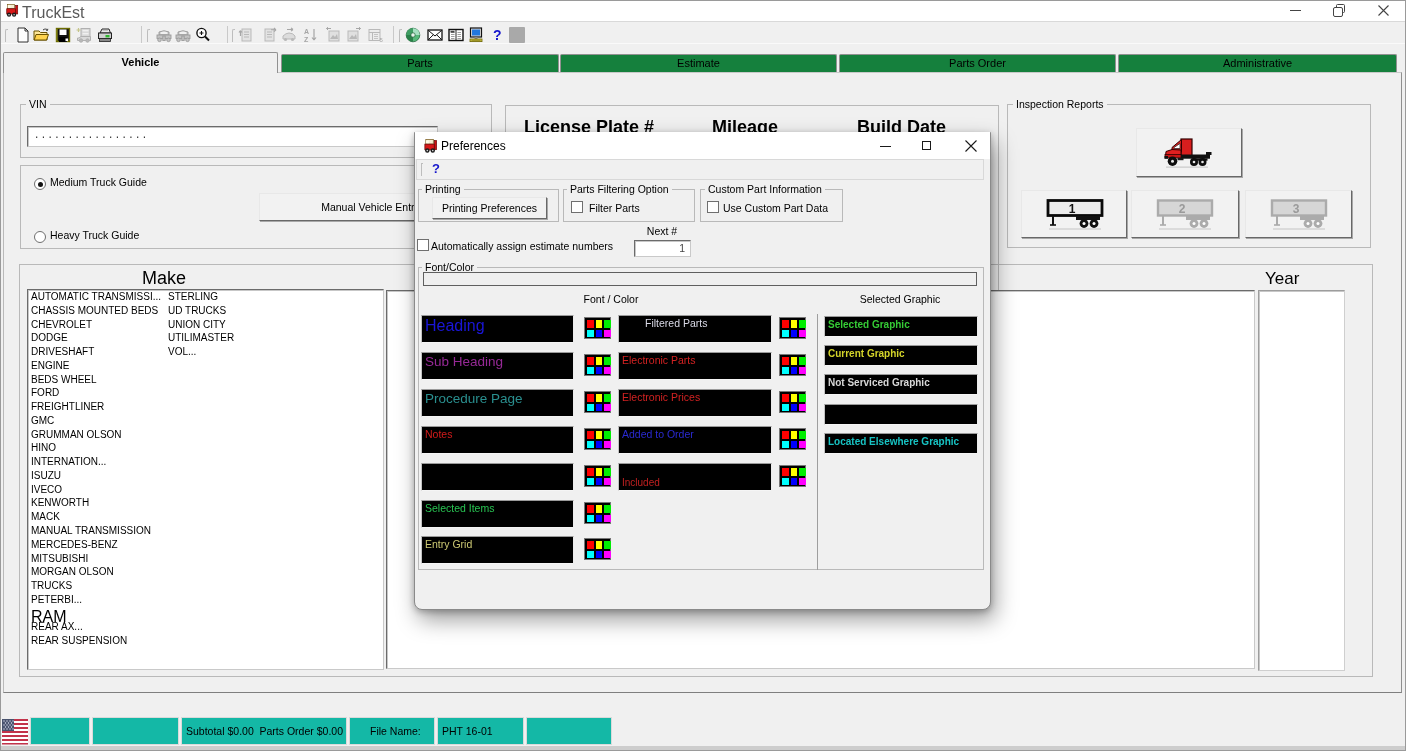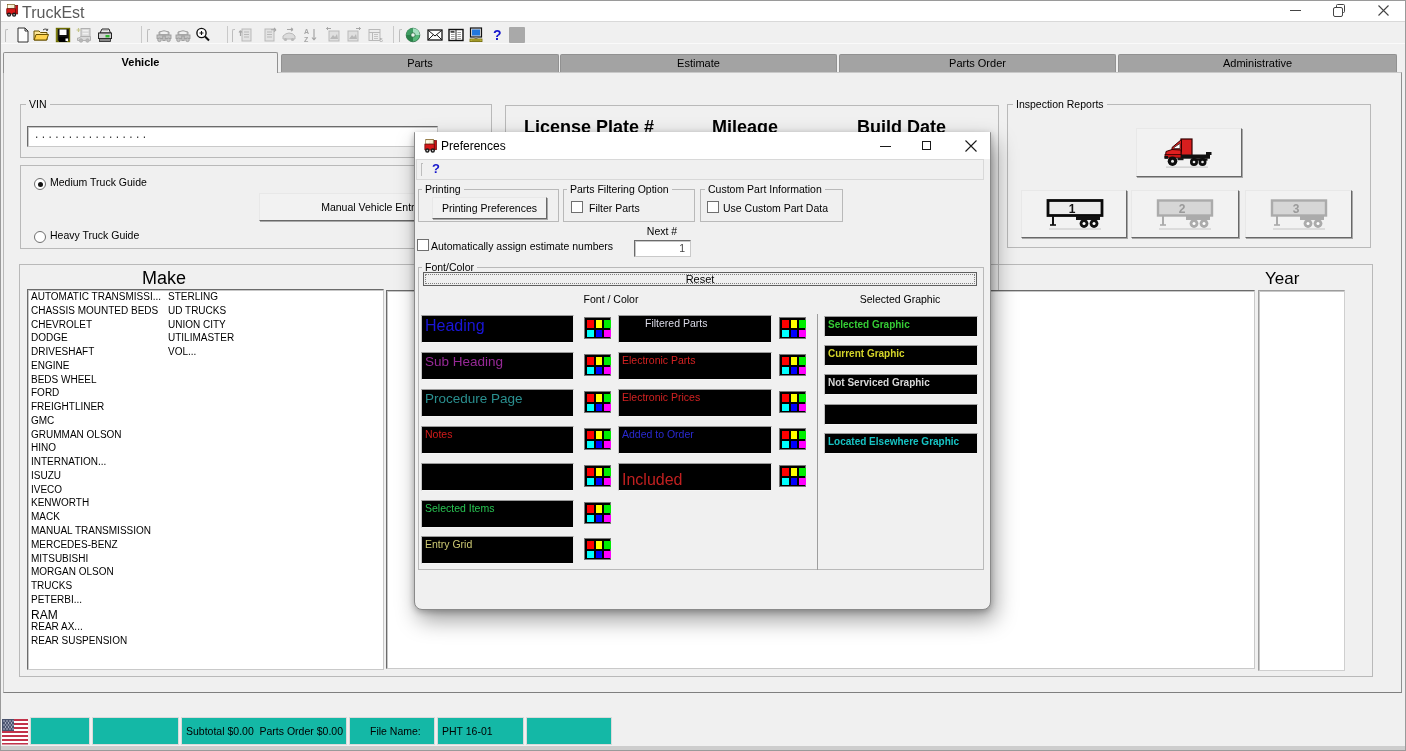--- a/index.html
+++ b/index.html
@@ -9,21 +9,21 @@
 .txt11 { font-size:10.5px; line-height:13px; color:#000; }
 .gbox { position:absolute; border:1px solid #b9b9b9; }
 .glabel { position:absolute; background:#f0f0f0; font-size:10.5px; line-height:11px; padding:0 3px; color:#000; }
 .sunken { position:absolute; background:#fff; border:1px solid; border-color:#6b6b6b #c9c9c9 #c9c9c9 #6b6b6b; box-shadow:inset 1px 1px 0 rgba(130,130,130,0.45); }
 .btn { position:absolute; background:#f2f2f2; border:1px solid; border-color:#e8e8e8 #686868 #686868 #e8e8e8; box-shadow:1px 1px 0 #a8a8a8; text-align:center; font-size:10.5px; color:#000; }
 .blackbox { position:absolute; background:#000; border:1px solid; border-color:#9a9a9a #ececec #f5f5f5 #c2c2c2; overflow:hidden; white-space:nowrap; }
 .pal { position:absolute; width:27px; height:22px; background:#000; border:1px solid #777; }
 .pal i { position:absolute; width:6.6px; height:7.6px; }
 .chk { position:absolute; width:12px; height:12px; background:#fff; border:1px solid #6f6f6f; }
 .radio { position:absolute; width:12px; height:12px; background:#fff; border:1px solid #6f6f6f; border-radius:50%; }
-.tab { position:absolute; top:54px; height:18px; background:#a3a3a3; border:1px solid #919191; border-bottom:none; border-radius:2px 2px 0 0; text-align:center; font-size:11px; line-height:17px; color:#000; }
+.tab { position:absolute; top:54px; height:18px; background:#15803d; border:1px solid #919191; border-bottom:none; border-radius:2px 2px 0 0; text-align:center; font-size:11px; line-height:17px; color:#000; }
 .sbpanel { position:absolute; top:717px; height:28px; border:1px solid #dadada; background:#14b8a6; font-size:10.5px; line-height:26px; color:#000; }
 </style>
 </head>
 <body>
 
 <div class="abs" style="left:0;top:0;width:1406px;height:751px;border:1px solid #9a9a9a;z-index:50;pointer-events:none;"></div>
 
 <div class="abs" style="left:0;top:0;width:1406px;height:21px;background:#fff;"></div>
 <div class="abs" id="appicon" style="left:5px;top:3px;"><svg width="14" height="15" viewBox="0 0 16 16">
 <rect x="3" y="1" width="8" height="5" fill="#f4edd2" stroke="#7a5c20" stroke-width="0.8"></rect>
@@ -294,21 +294,21 @@
 <div style="position:absolute;left:31px;top:469.9px;font-size:10px;white-space:nowrap;">ISUZU</div>
 <div style="position:absolute;left:31px;top:483.7px;font-size:10px;white-space:nowrap;">IVECO</div>
 <div style="position:absolute;left:31px;top:497.4px;font-size:10px;white-space:nowrap;">KENWORTH</div>
 <div style="position:absolute;left:31px;top:511.2px;font-size:10px;white-space:nowrap;">MACK</div>
 <div style="position:absolute;left:31px;top:525.0px;font-size:10px;white-space:nowrap;">MANUAL TRANSMISSION</div>
 <div style="position:absolute;left:31px;top:538.7px;font-size:10px;white-space:nowrap;">MERCEDES-BENZ</div>
 <div style="position:absolute;left:31px;top:552.5px;font-size:10px;white-space:nowrap;">MITSUBISHI</div>
 <div style="position:absolute;left:31px;top:566.2px;font-size:10px;white-space:nowrap;">MORGAN OLSON</div>
 <div style="position:absolute;left:31px;top:580.0px;font-size:10px;white-space:nowrap;">TRUCKS</div>
 <div style="position:absolute;left:31px;top:593.7px;font-size:10px;white-space:nowrap;">PETERBI...</div>
-<div style="position:absolute;left:31px;top:607.5px;font-size:12px;white-space:nowrap;text-align:center;">RAM</div>
+<div style="position:absolute;left:31px;top:607.5px;font-size:16px;white-space:nowrap;text-align:center;">RAM</div>
 <div style="position:absolute;left:31px;top:621.2px;font-size:10px;white-space:nowrap;">REAR AX...</div>
 <div style="position:absolute;left:31px;top:635.0px;font-size:10px;white-space:nowrap;">REAR SUSPENSION</div>
 <div style="position:absolute;left:168px;top:291.2px;font-size:10px;white-space:nowrap;">STERLING</div>
 <div style="position:absolute;left:168px;top:304.9px;font-size:10px;white-space:nowrap;">UD TRUCKS</div>
 <div style="position:absolute;left:168px;top:318.7px;font-size:10px;white-space:nowrap;">UNION CITY</div>
 <div style="position:absolute;left:168px;top:332.4px;font-size:10px;white-space:nowrap;">UTILIMASTER</div>
 <div style="position:absolute;left:168px;top:346.2px;font-size:10px;white-space:nowrap;">VOL...</div>
 </div>
 
 <div id="flag" class="abs" style="left:2px;top:718px;"><svg width="27" height="27" viewBox="0 0 27 27">
@@ -396,21 +396,20 @@
 
   <div class="chk" style="left:3px;top:107px;"></div>
   <div class="abs txt11" style="left:17px;top:108px;">Automatically assign estimate numbers</div>
   <div class="abs txt11" style="left:226px;top:93px;width:44px;text-align:center;">Next #</div>
   <div class="sunken" style="left:220px;top:108px;width:57px;height:17px;"></div>
   <div class="abs txt11" style="left:220px;top:110px;width:51px;text-align:right;color:#444;">1</div>
 
   <div class="gbox" style="left:4px;top:135px;width:566px;height:303px;"></div>
   <div class="glabel" style="left:8px;top:130px;">Font/Color</div>
   <div class="abs" style="left:9px;top:140px;width:554px;height:14px;background:#efefef;border:1px solid #5f5f5f;"></div>
-  <div class="abs" style="left:11px;top:142px;width:550px;height:10px;border:1px dotted #808080;font-size:11px;line-height:9px;text-align:center;">Reset</div>
   <div class="abs txt11" style="left:147px;top:161px;width:100px;text-align:center;">Font / Color</div>
   <div class="abs txt11" style="left:436px;top:161px;width:100px;text-align:center;">Selected Graphic</div>
   <div id="fcgrid">
   <div class="blackbox" style="left:7px;top:183px;width:153px;height:28px;">
         <span style="position:absolute;left:3px;top:1px;font-size:16px;color:#1a16d9;">Heading</span>
       </div>
   <div class="pal" style="left:170px;top:185px;">
         <i style="left:2.4px;top:2.4px;background:#ff0000;"></i>
         <i style="left:10.7px;top:2.4px;background:#ffff00;"></i>
         <i style="left:19px;top:2.4px;background:#00ee00;"></i>
@@ -520,21 +519,21 @@
       </div>
   <div class="pal" style="left:365px;top:296px;">
         <i style="left:2.4px;top:2.4px;background:#ff0000;"></i>
         <i style="left:10.7px;top:2.4px;background:#ffff00;"></i>
         <i style="left:19px;top:2.4px;background:#00ee00;"></i>
         <i style="left:2.4px;top:11.8px;background:#00ffff;"></i>
         <i style="left:10.7px;top:11.8px;background:#0000ff;"></i>
         <i style="left:19px;top:11.8px;background:#ff00ff;"></i>
       </div>
   <div class="blackbox" style="left:204px;top:331px;width:154px;height:28px;">
-        <span style="position:absolute;left:3px;top:7px;font-size:16px;color:#c02020;">Included</span>
+        <span style="position:absolute;left:3px;top:13px;font-size:10px;color:#c02020;">Included</span>
       </div>
   <div class="pal" style="left:365px;top:333px;">
         <i style="left:2.4px;top:2.4px;background:#ff0000;"></i>
         <i style="left:10.7px;top:2.4px;background:#ffff00;"></i>
         <i style="left:19px;top:2.4px;background:#00ee00;"></i>
         <i style="left:2.4px;top:11.8px;background:#00ffff;"></i>
         <i style="left:10.7px;top:11.8px;background:#0000ff;"></i>
         <i style="left:19px;top:11.8px;background:#ff00ff;"></i>
       </div>
   <div class="blackbox" style="left:410px;top:184px;width:154px;height:21px;">

